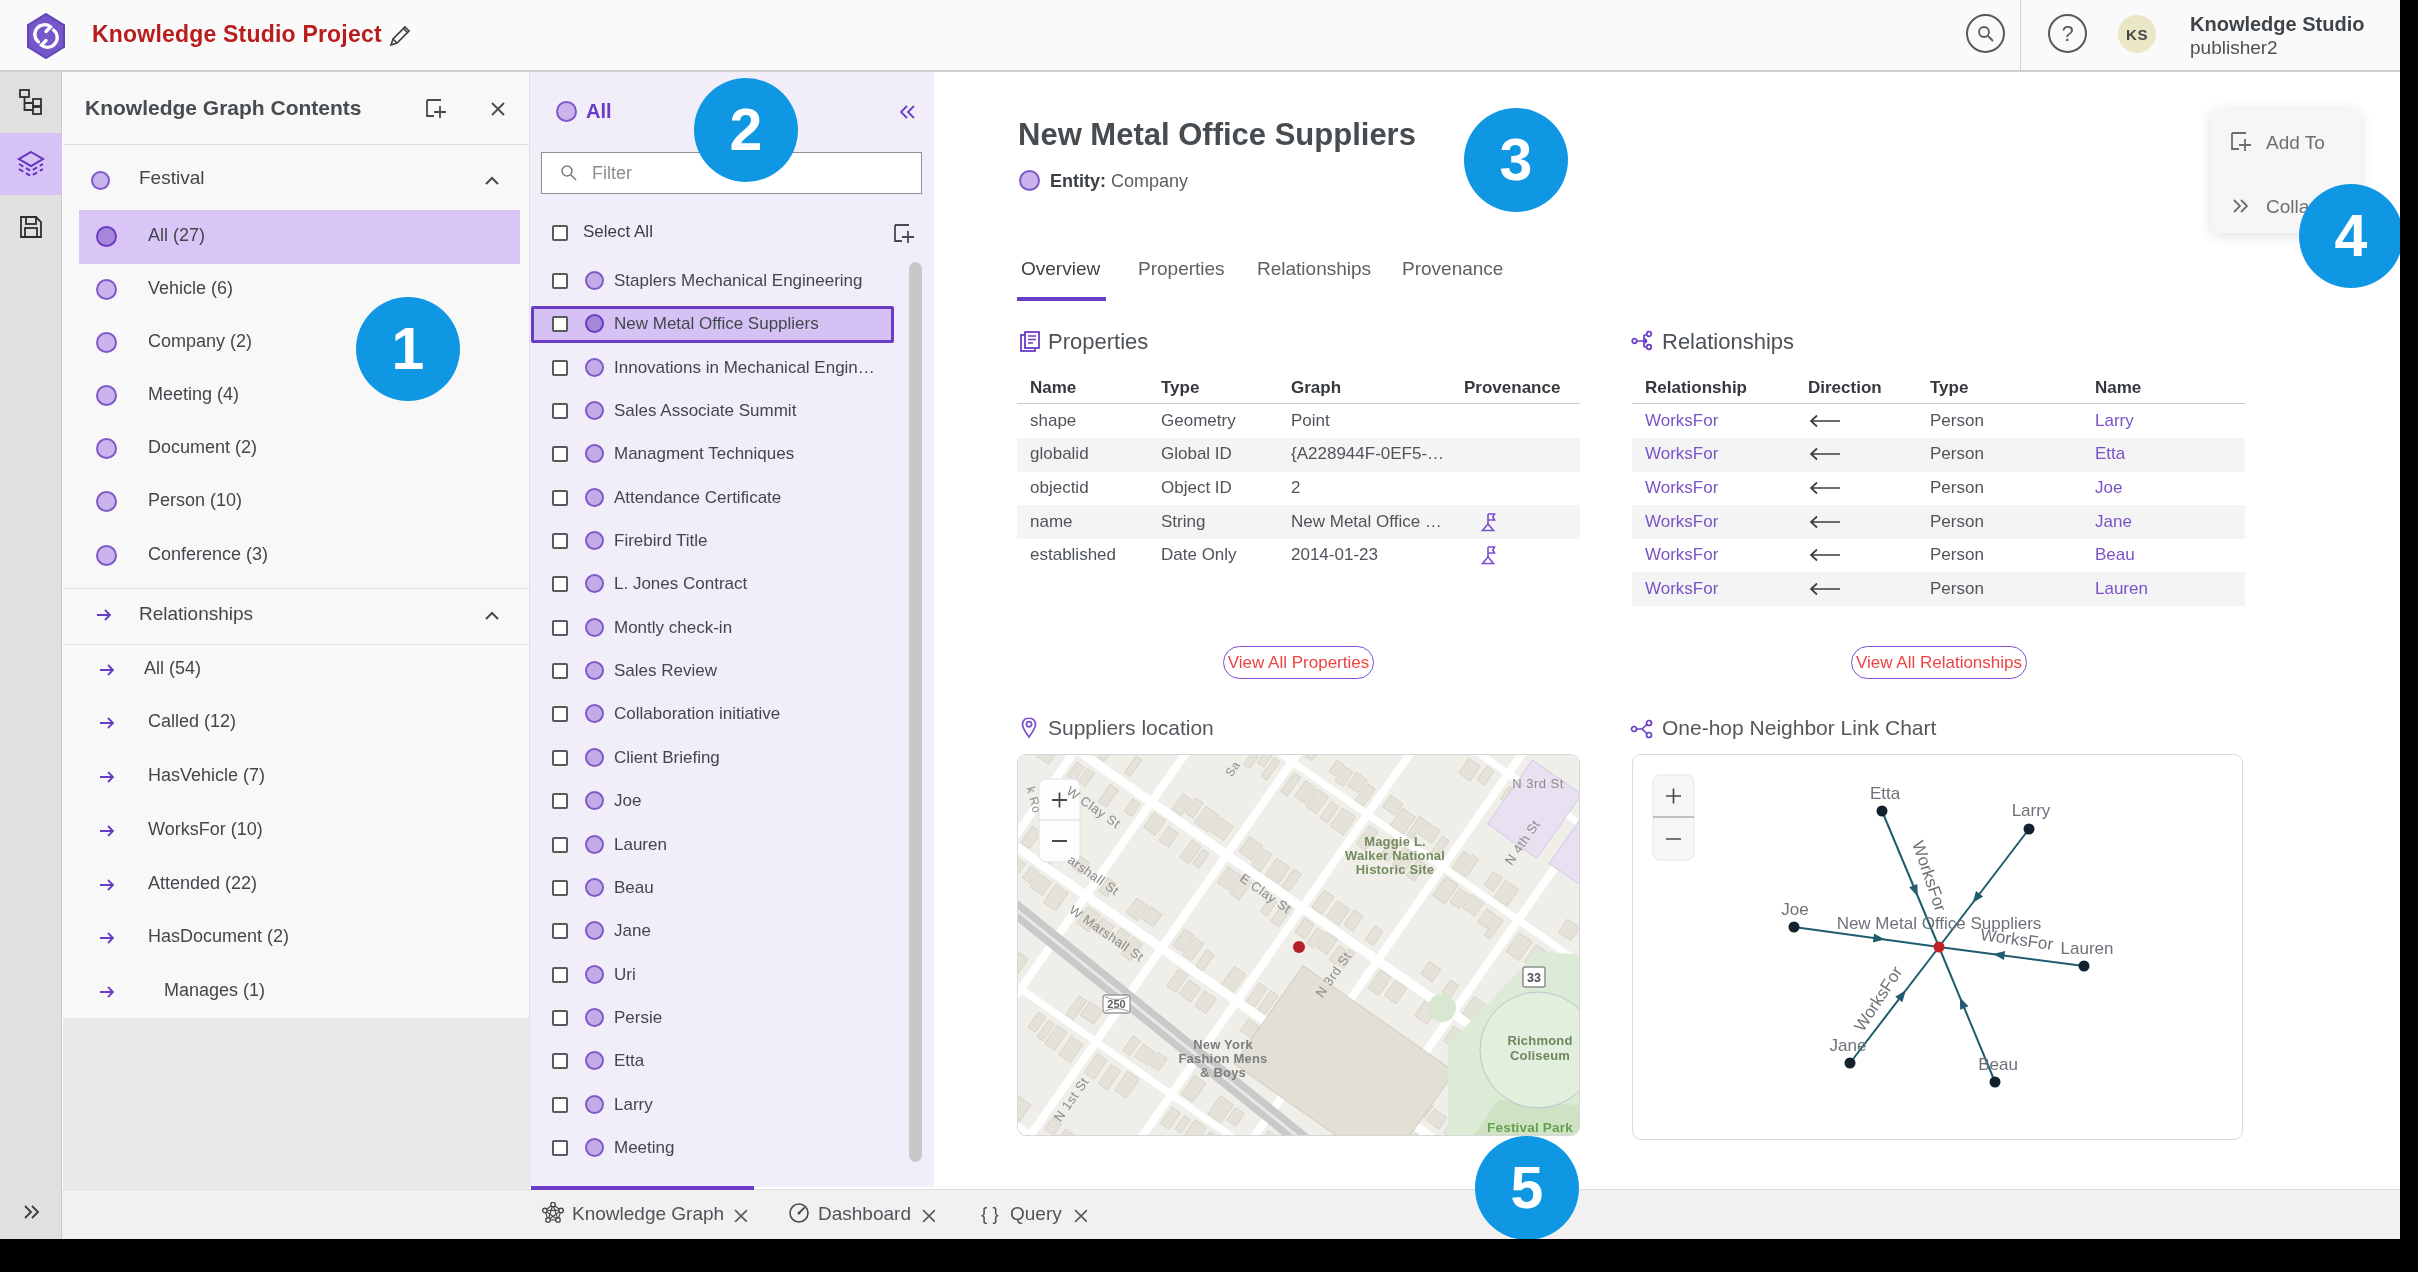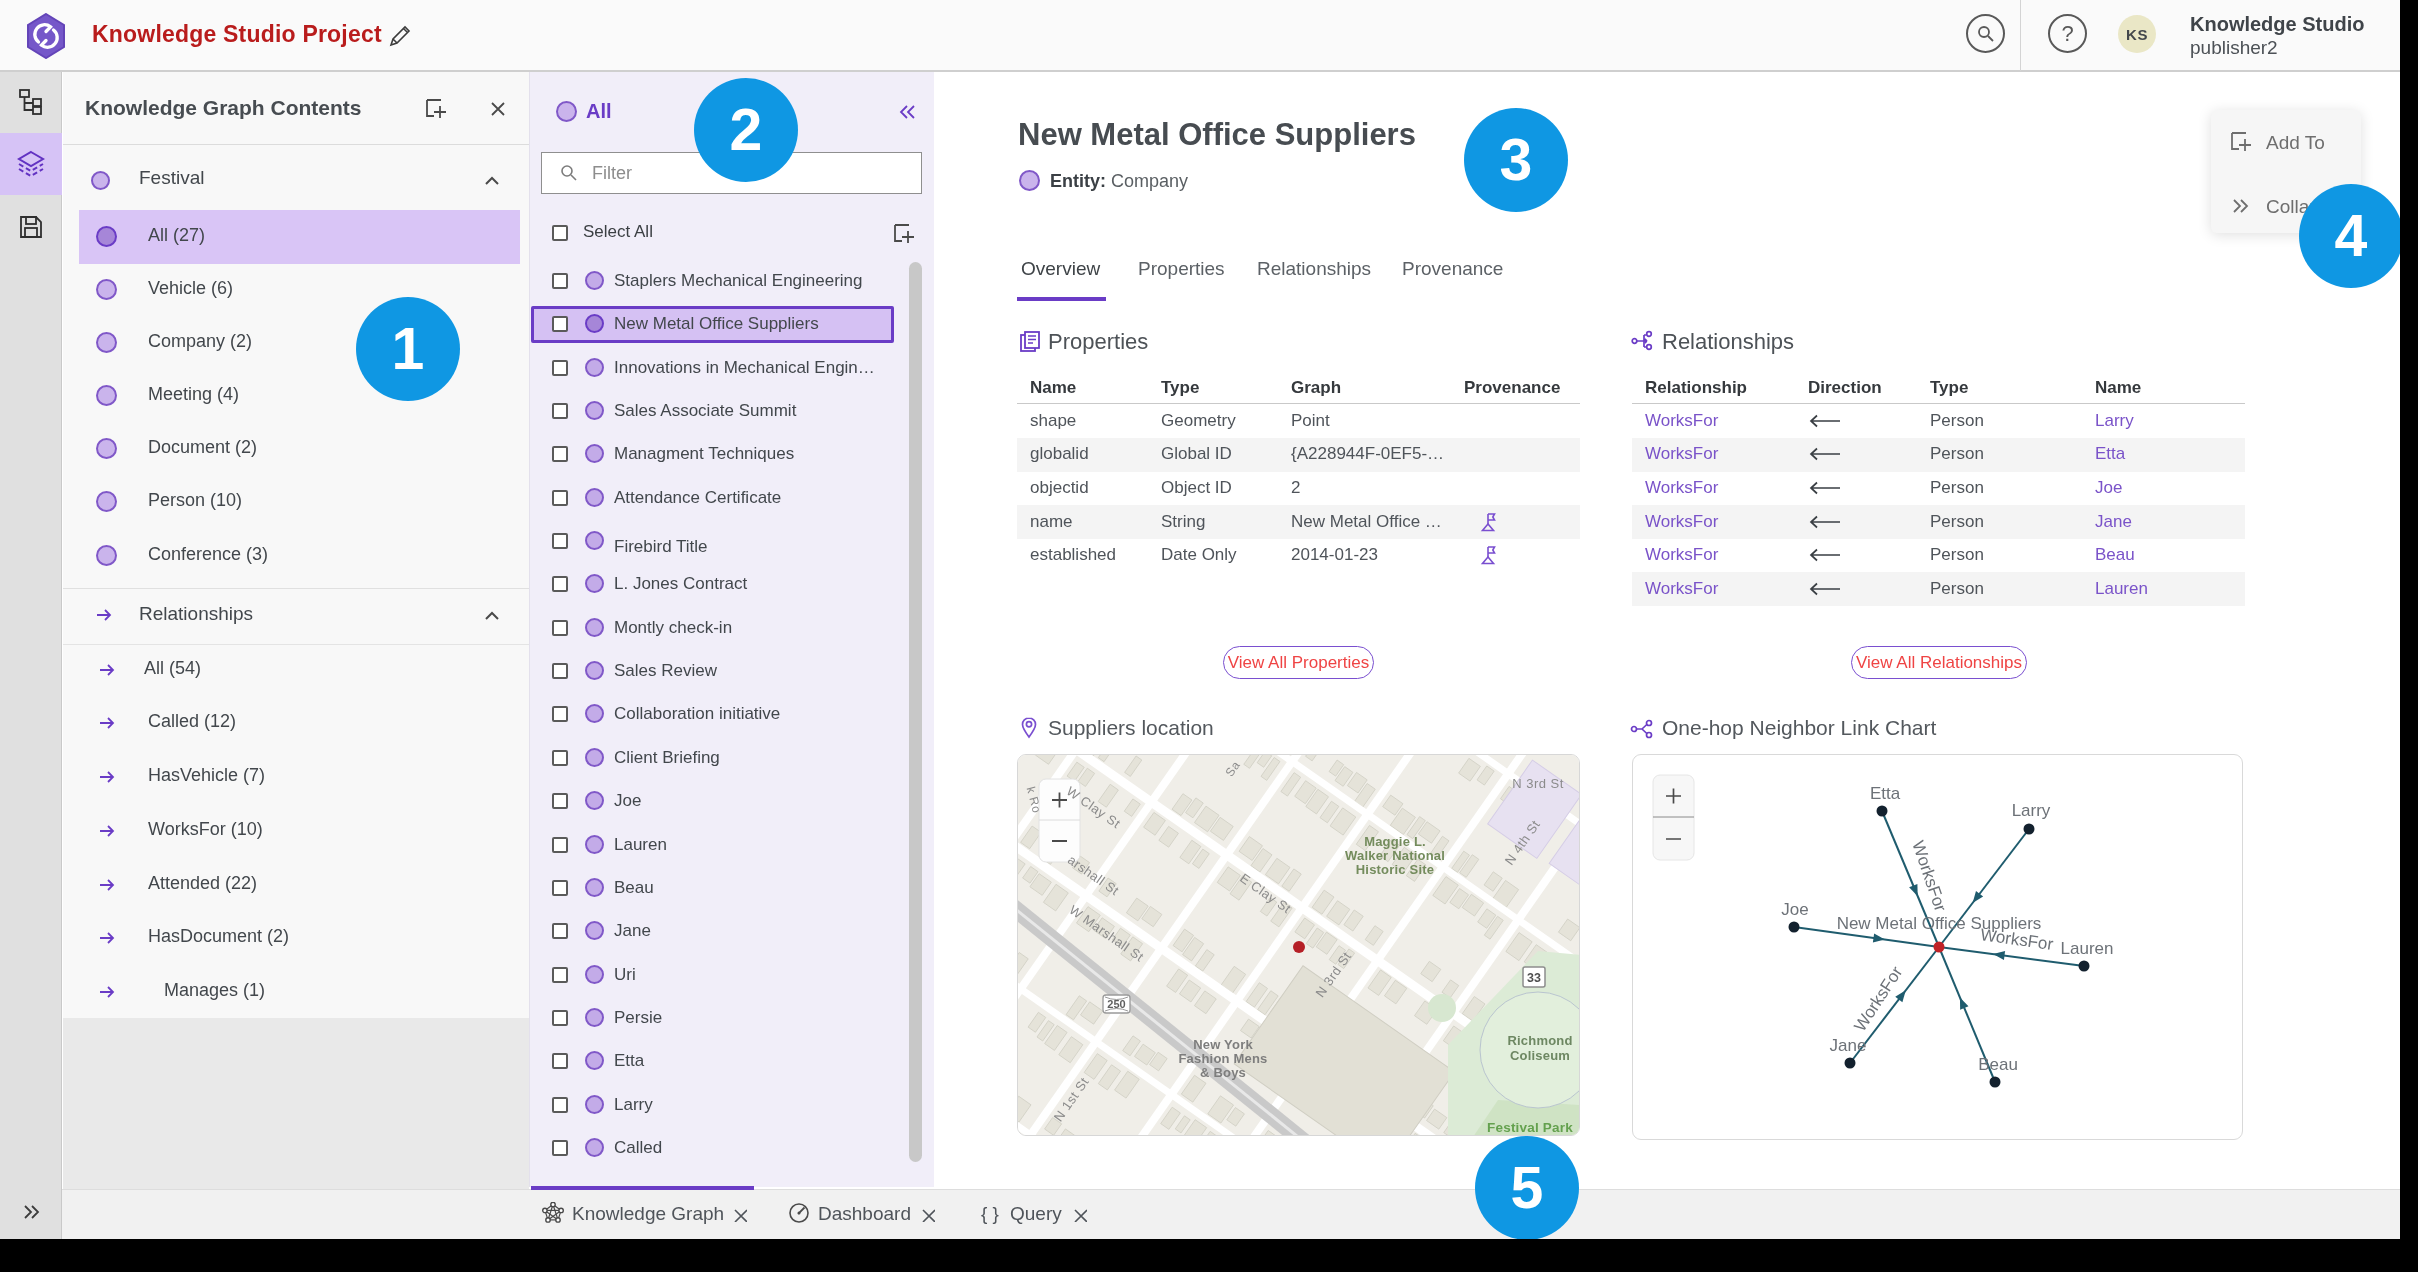--- a/index.html
+++ b/index.html
@@ -205,21 +205,21 @@
     <div class="pcirc" style="left:585px;top:401px;width:19px;height:19px;background:#c3abe8;border-color:#8058c8;"></div>
     <div class="p2txt" style="left:614px;top:401px;">Sales Associate Summit</div>
     <div class="chk" style="left:552px;top:446px;"></div>
     <div class="pcirc" style="left:585px;top:444px;width:19px;height:19px;background:#c3abe8;border-color:#8058c8;"></div>
     <div class="p2txt" style="left:614px;top:444px;">Managment Techniques</div>
     <div class="chk" style="left:552px;top:490px;"></div>
     <div class="pcirc" style="left:585px;top:488px;width:19px;height:19px;background:#c3abe8;border-color:#8058c8;"></div>
     <div class="p2txt" style="left:614px;top:488px;">Attendance Certificate</div>
     <div class="chk" style="left:552px;top:533px;"></div>
     <div class="pcirc" style="left:585px;top:531px;width:19px;height:19px;background:#c3abe8;border-color:#8058c8;"></div>
-    <div class="p2txt" style="left:614px;top:531px;margin-top:6px;">Firebird Title</div>
+    <div class="p2txt" style="left:614px;top:531px;">Firebird Title</div>
     <div class="chk" style="left:552px;top:576px;"></div>
     <div class="pcirc" style="left:585px;top:574px;width:19px;height:19px;background:#c3abe8;border-color:#8058c8;"></div>
     <div class="p2txt" style="left:614px;top:574px;">L. Jones Contract</div>
     <div class="chk" style="left:552px;top:620px;"></div>
     <div class="pcirc" style="left:585px;top:618px;width:19px;height:19px;background:#c3abe8;border-color:#8058c8;"></div>
     <div class="p2txt" style="left:614px;top:618px;">Montly check-in</div>
     <div class="chk" style="left:552px;top:663px;"></div>
     <div class="pcirc" style="left:585px;top:661px;width:19px;height:19px;background:#c3abe8;border-color:#8058c8;"></div>
     <div class="p2txt" style="left:614px;top:661px;">Sales Review</div>
     <div class="chk" style="left:552px;top:706px;"></div>
@@ -247,21 +247,21 @@
     <div class="pcirc" style="left:585px;top:1008px;width:19px;height:19px;background:#c3abe8;border-color:#8058c8;"></div>
     <div class="p2txt" style="left:614px;top:1008px;">Persie</div>
     <div class="chk" style="left:552px;top:1053px;"></div>
     <div class="pcirc" style="left:585px;top:1051px;width:19px;height:19px;background:#c3abe8;border-color:#8058c8;"></div>
     <div class="p2txt" style="left:614px;top:1051px;">Etta</div>
     <div class="chk" style="left:552px;top:1097px;"></div>
     <div class="pcirc" style="left:585px;top:1095px;width:19px;height:19px;background:#c3abe8;border-color:#8058c8;"></div>
     <div class="p2txt" style="left:614px;top:1095px;">Larry</div>
     <div class="chk" style="left:552px;top:1140px;"></div>
     <div class="pcirc" style="left:585px;top:1138px;width:19px;height:19px;background:#c3abe8;border-color:#8058c8;"></div>
-    <div class="p2txt" style="left:614px;top:1138px;">Called</div>
+    <div class="p2txt" style="left:614px;top:1138px;">Meeting</div>
     <div class="abs" style="left:909px;top:262px;width:13px;height:900px;background:#c8c8c8;border-radius:7px;"></div>
     <div class="abs" style="left:934px;top:72px;width:1466px;height:1115px;background:#fff;"></div>
     <div class="abs" style="left:1018px;top:117px;font-size:31px;font-weight:bold;color:#474c51;">New Metal Office Suppliers</div>
     <div class="pcirc" style="left:1019px;top:170px;width:21px;height:21px;"></div>
     <div class="abs" style="left:1050px;top:171px;font-size:18px;font-weight:bold;color:#3b4045;">Entity: <span style="font-weight:normal;color:#5a5f63;">Company</span></div>
     <div class="abs" style="left:1021px;top:258px;font-size:19px;color:#3e4347;">Overview</div>
     <div class="abs" style="left:1138px;top:258px;font-size:19px;color:#5c6166;">Properties</div>
     <div class="abs" style="left:1257px;top:258px;font-size:19px;color:#5c6166;">Relationships</div>
     <div class="abs" style="left:1402px;top:258px;font-size:19px;color:#5c6166;">Provenance</div>
     <div class="abs" style="left:1017px;top:297px;width:89px;height:4px;background:#6a3cc6;"></div>

